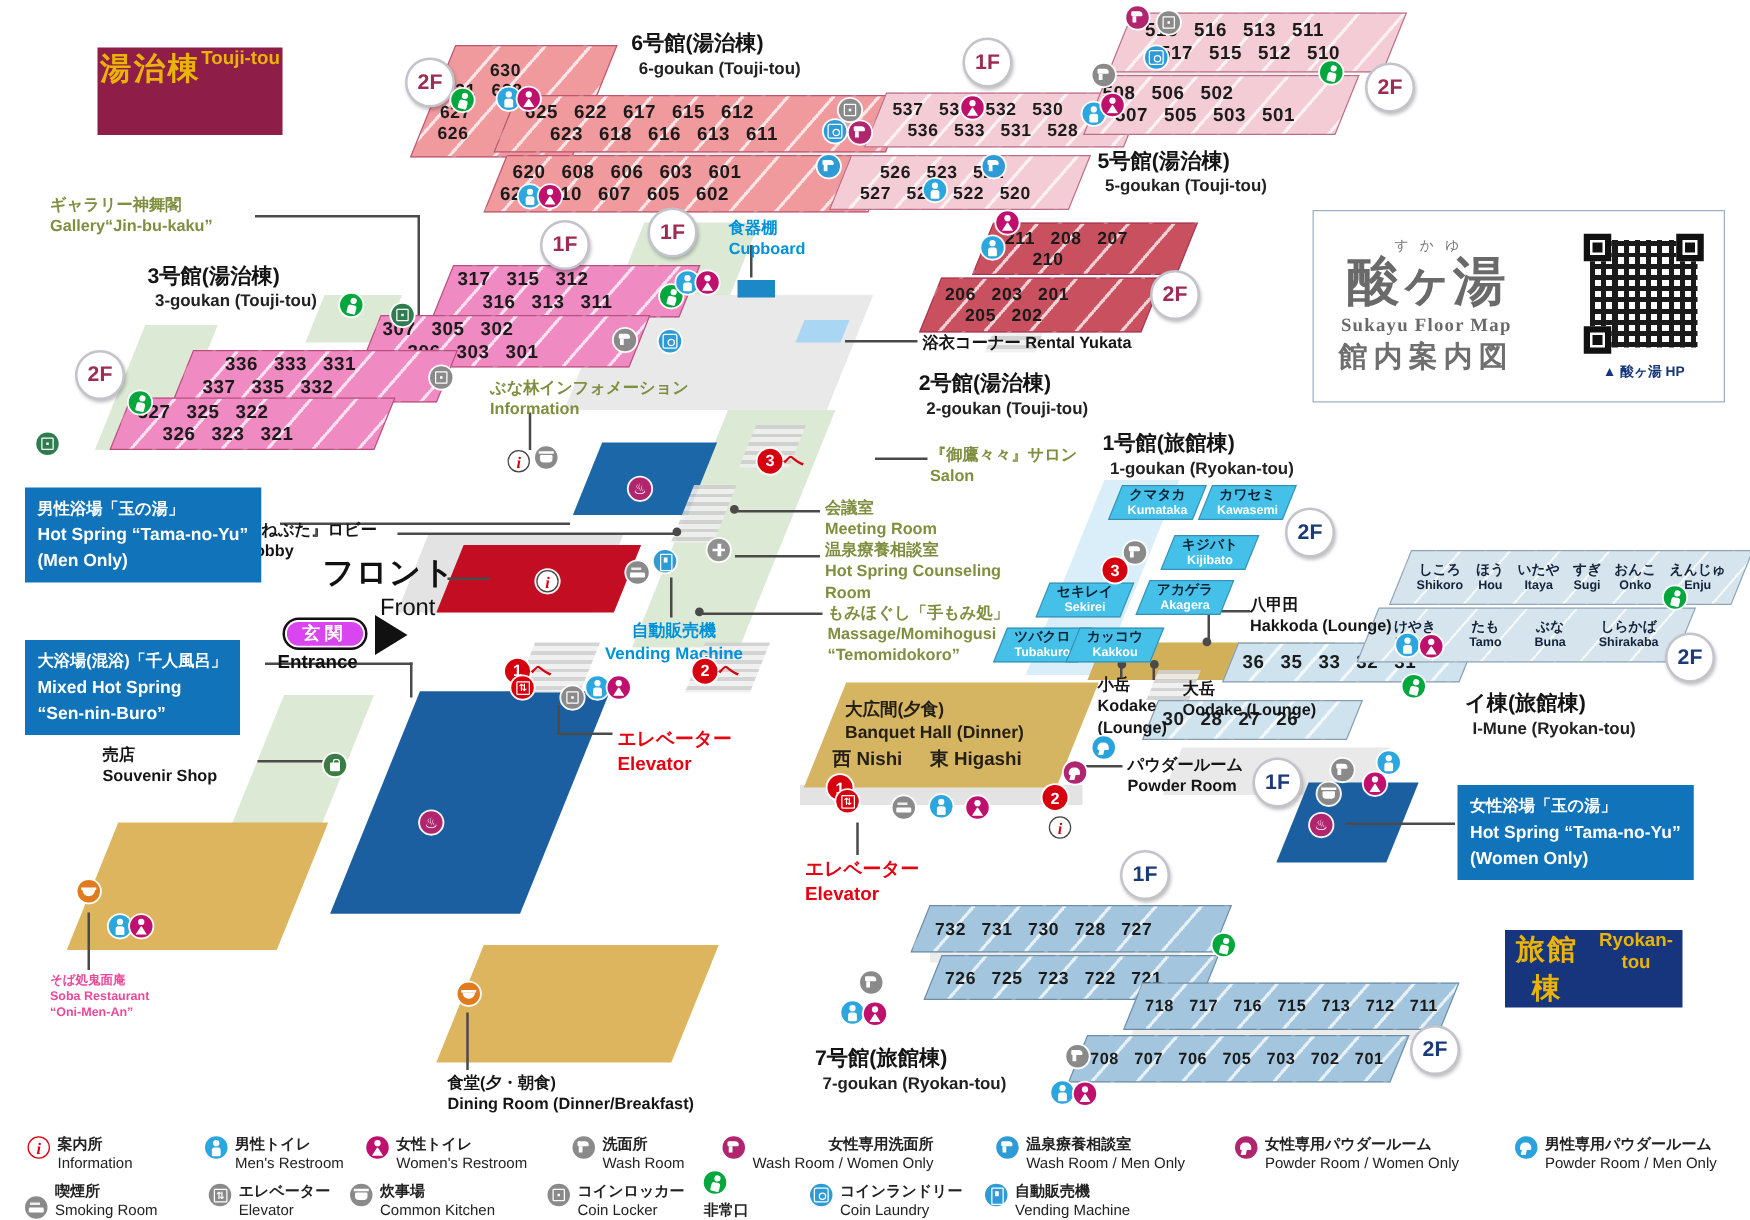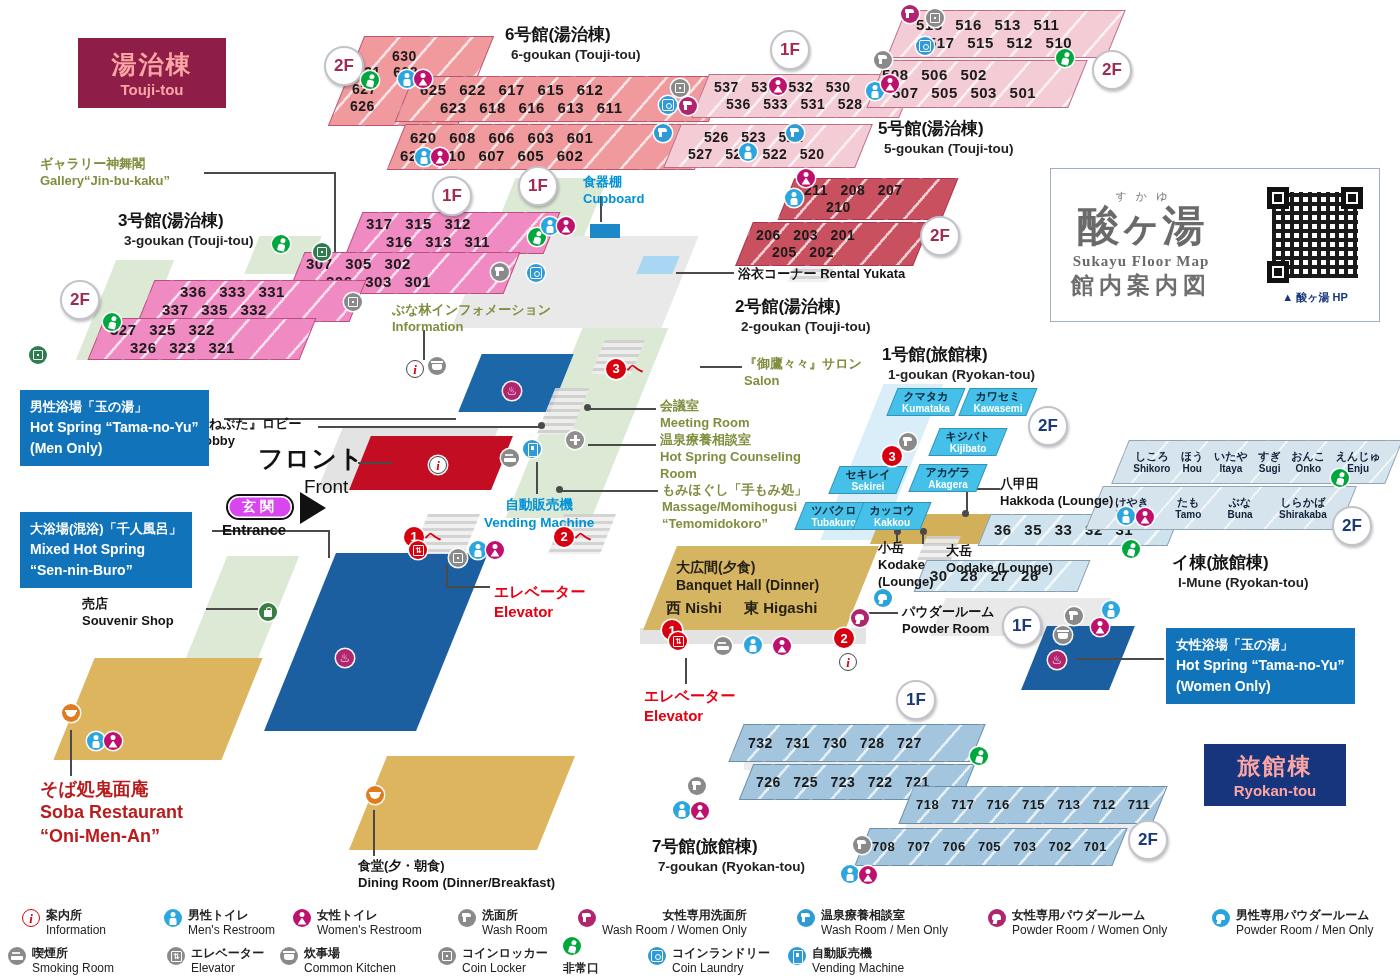--- a/index.html
+++ b/index.html
@@ -28,34 +28,34 @@
   .nm .jp{font-size:11px;font-weight:800;color:#13233a;}
   .nm .en{font-size:10px;font-weight:800;color:#13233a;}
   
   .lbl{position:absolute;white-space:nowrap;line-height:1.3;}
   .lb-bldg .ln0{font-size:17px;font-weight:800;color:#141414;}
   .lb-bldg .ln1{font-size:13.5px;font-weight:600;color:#222;margin-left:6px;}
   .lb-olive{color:#7f8f3f;font-weight:700;font-size:13px;}
   .lb-blue{color:#0092d8;font-weight:800;font-size:13px;}
   .lb-blueb{color:#0092d8;font-weight:800;font-size:13.5px;text-align:center;}
   .lb-plain{color:#151515;font-weight:700;font-size:13px;}
-  .lb-orange{color:#b91c1c;font-weight:700;font-size:18px;}
+  .lb-orange{color:#ec4899;font-weight:700;font-size:10px;}
   .lb-red{color:#e60012;font-weight:800;font-size:15px;}
   .lb-front{text-align:center;color:#111;}
   .lb-front .ln0{font-size:25px;font-weight:800;letter-spacing:1px;}
   .lb-front .ln1{font-size:19px;font-weight:400;margin-left:30px;}
   .lb-banq{font-size:14px;font-weight:800;color:#241f15;}
   .lb-banq2{font-size:15px;font-weight:800;color:#241f15;}
   .lb-ent{font-size:15px;font-weight:800;color:#111;}
   
   .callout{position:absolute;background:#1173b9;color:#fff;padding:7px 10px;line-height:1.5;}
   .callout .ln0{font-size:13px;font-weight:800;}
   .callout .ln{font-size:14px;font-weight:800;}
   
-  .hbox{position:absolute;color:#fca5a5;text-align:center;display:flex;flex-direction:column;justify-content:center;}
+  .hbox{position:absolute;color:#eab308;text-align:center;display:flex;flex-direction:row;justify-content:center;}
   .hbox .jp{font-size:25px;font-weight:800;letter-spacing:2px;}
   .hbox .en{font-size:15px;font-weight:800;}
   
   .fbadge{position:absolute;width:36px;height:36px;border-radius:50%;background:#fff;border:2px solid #c3c3cc;
     display:flex;align-items:center;justify-content:center;font-size:17px;font-weight:800;box-shadow:1px 2px 3px rgba(0,0,0,.25);}
   .fbadge.t{color:#9e2b52;}
   .fbadge.r{color:#1b3a77;}
   
   .nmark{position:absolute;display:flex;align-items:center;gap:1px;}
   .nmark .c{width:20px;height:20px;border-radius:50%;background:#d7000f;color:#fff;font-size:13px;font-weight:800;display:flex;align-items:center;justify-content:center;box-shadow:0 0 0 1.5px #fff;}
@@ -840,21 +840,21 @@
       </div>
       <div class="lg-item" style="left: 1212px; top: 908px;">
         <div class="ic" style="background: rgb(41, 163, 220);">
           <span class="sym dryer"></span>
         </div>
         <div class="txt">
           <div class="jp">男性専用パウダールーム</div>
           <div class="en">Powder Room / Men Only</div>
         </div>
       </div>
-      <div class="lg-item" style="left: 8px; top: 946px;">
+      <div class="lg-item" style="left: 20px; top: 946px; align-items: flex-end;">
         <div class="ic" style="background: rgb(138, 138, 138);">
           <span class="sym smoke"></span>
         </div>
         <div class="txt">
           <div class="jp">喫煙所</div>
           <div class="en">Smoking Room</div>
         </div>
       </div>
       <div class="lg-item" style="left: 167px; top: 946px;">
         <div class="ic" style="background: rgb(138, 138, 138);">

